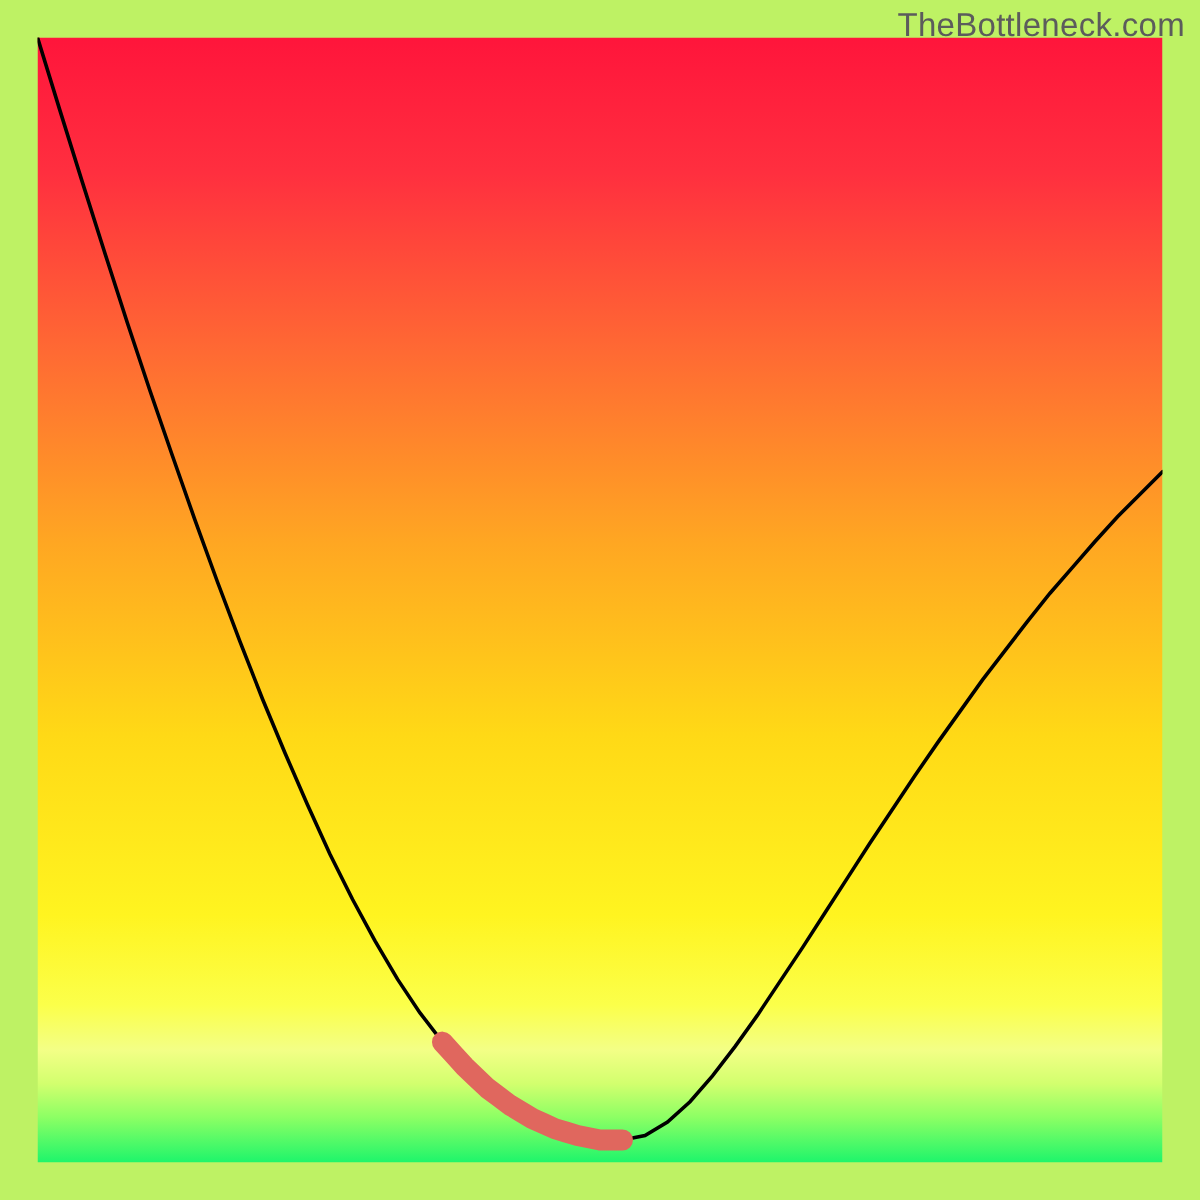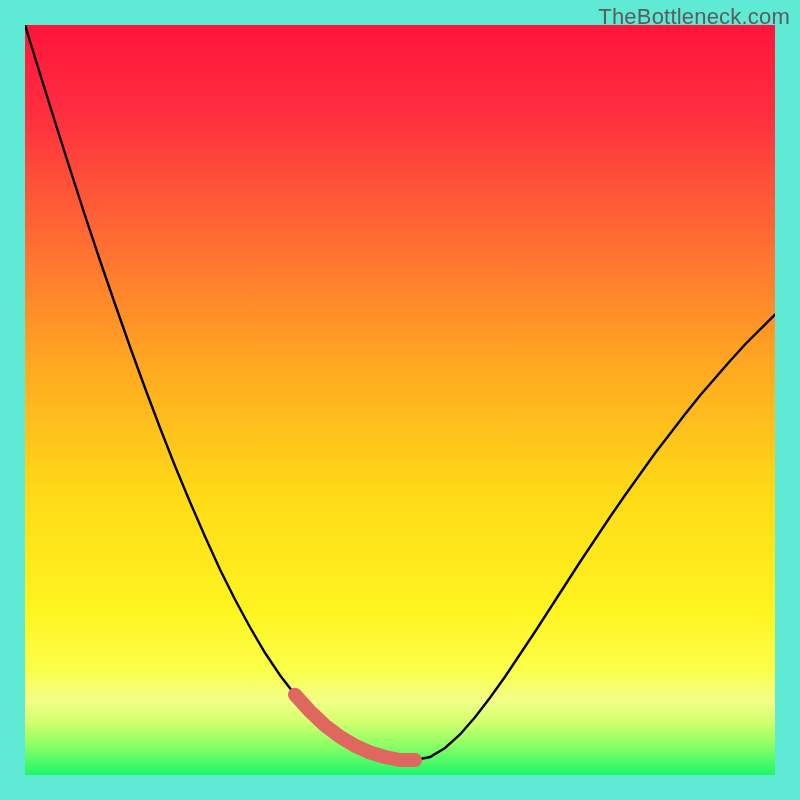--- a/index.html
+++ b/index.html
@@ -8,21 +8,21 @@
     width: 800px;
     height: 800px;
     background: #000000;
     font-family: Arial, Helvetica, sans-serif;
     overflow: hidden;
   }
   .frame {
     position: relative;
     width: 800px;
     height: 800px;
-    background: #5eead4;
+    background: #bef264;
   }
   .watermark {
     position: absolute;
     top: 4px;
     right: 10px;
     color: #5c5c5c;
     font-size: 22px;
     font-weight: 400;
     letter-spacing: 0.2px;
     z-index: 20;

